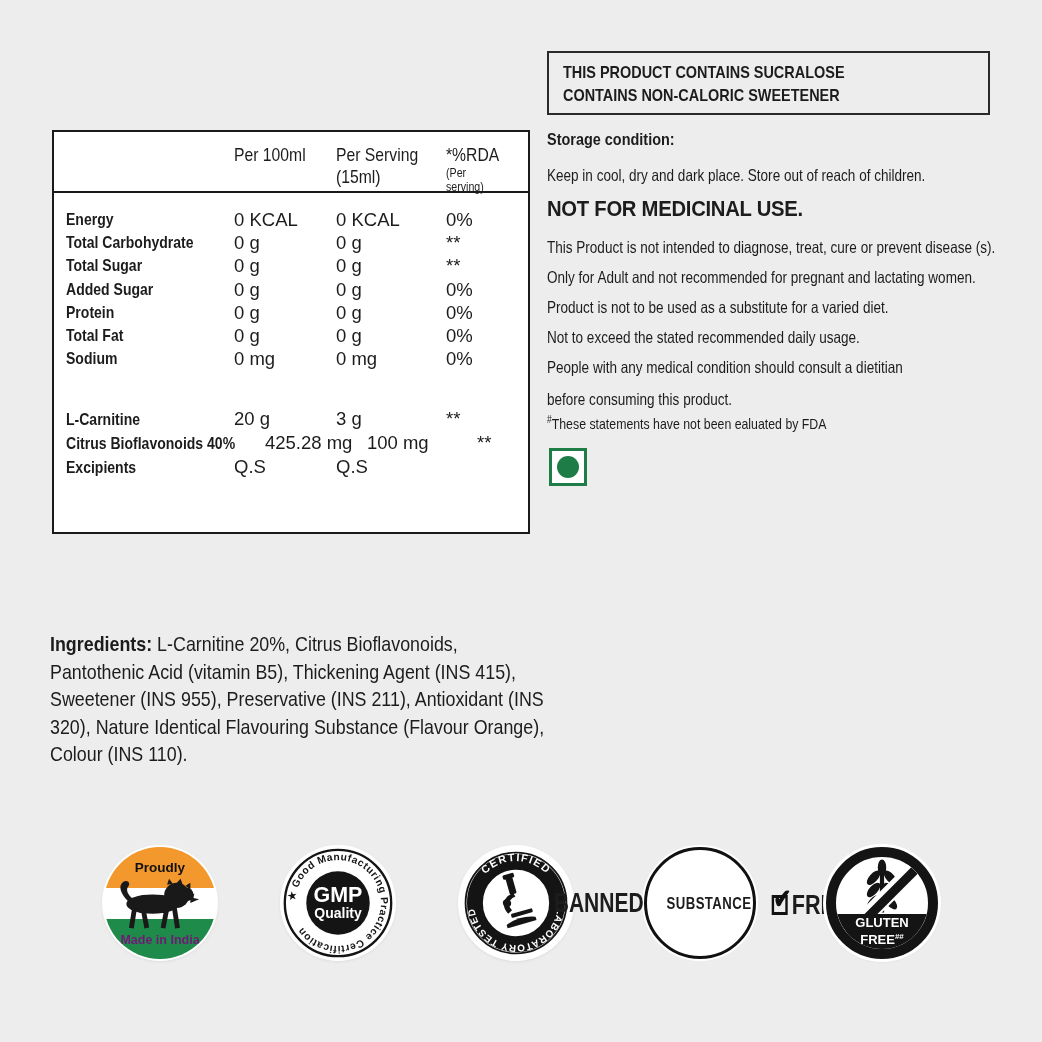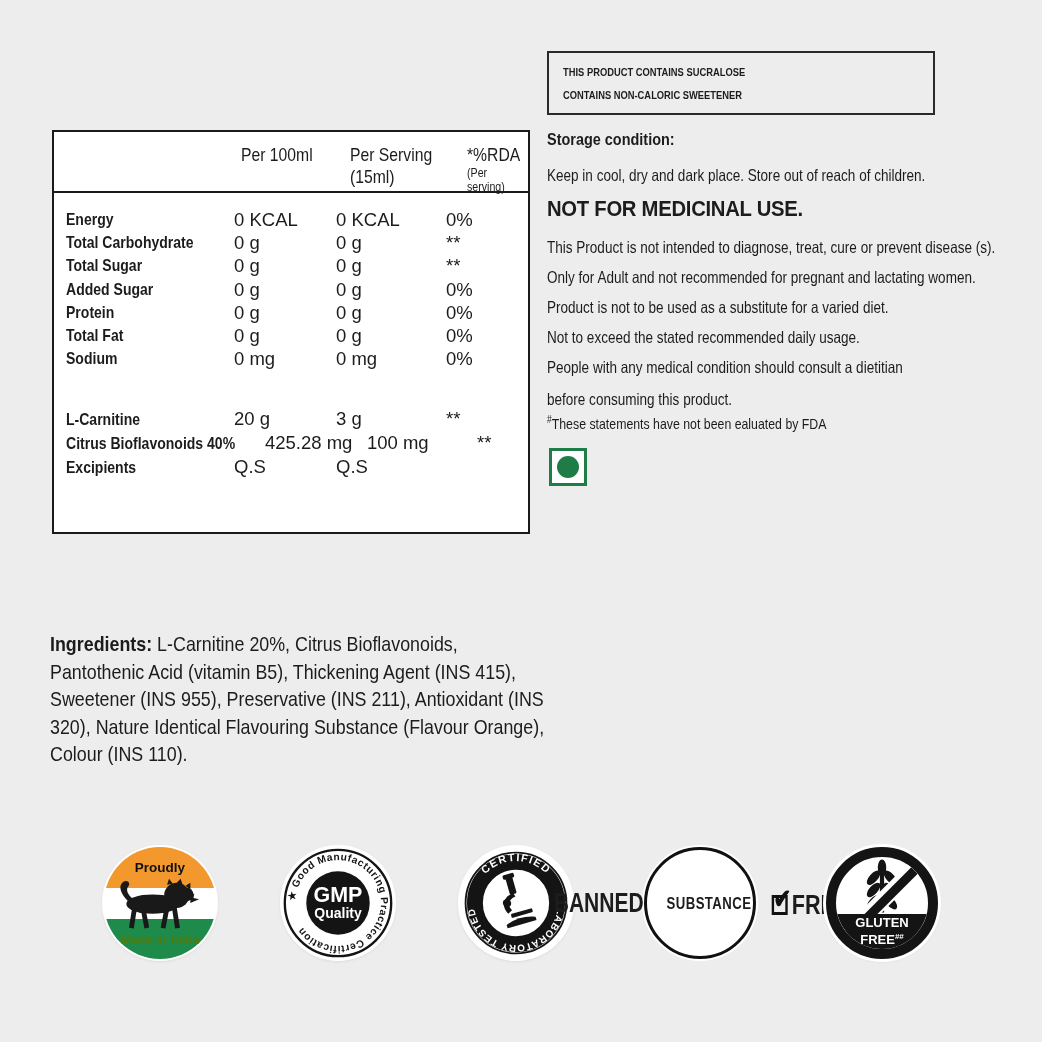--- a/index.html
+++ b/index.html
@@ -16,21 +16,21 @@
   .title-box{left:52px;top:44px;width:478px;height:82px;padding:9px 12px;}
   .title-row{white-space:nowrap;}
   .nf-title{font-weight:bold;font-size:23px;letter-spacing:-.5px;}
   .nf-approx{font-size:19px;margin-left:6px;}
   .nf-cat{font-size:12.5px;font-weight:bold;margin-left:10px;}
   .serving-row{margin-top:5px;font-size:18.5px;}
   .serving-row .gap{display:inline-block;width:12px;}
 
   
   .table-box{left:52px;top:130px;width:478px;height:404px;}
-  .thead{display:flex;padding:12px 12px 0;height:61px;box-sizing:border-box;border-bottom:2px solid #1a1a1a;font-size:18.5px;gap:7px;}
+  .thead{display:flex;padding:12px 12px 0;height:61px;box-sizing:border-box;border-bottom:2px solid #1a1a1a;font-size:18.5px;}
   .hc0{flex:0 0 168px;}
   .hc1{flex:0 0 102px;}
   .hc2{flex:0 0 110px;}
   .hc3{flex:1 1 auto;}
   .hsub{font-size:12.5px;}
   .tbody{padding:0 12px;}
   .trow{display:flex;line-height:23.2px;}
   .grp1{margin-top:15px;}
   .grp2{margin-top:37px;}
   .grp2 .trow{line-height:24px;}
@@ -40,39 +40,39 @@
   .tc3{flex:1 1 auto;font-size:18.5px;}
 
   
   .foot-box{left:52px;top:538px;width:478px;height:74px;padding:8px 12px;font-size:15.5px;line-height:19.5px;}
 
   
   .ingredients{position:absolute;left:50px;top:630px;width:585px;font-size:21px;line-height:27.5px;transform:scaleX(.85);transform-origin:0 0;margin:0;}
   .ingredients b{font-weight:bold;}
 
   
-  .sucralose-box{position:absolute;left:547px;top:51px;width:388px;height:64px;border:2px solid #2a2a2a;box-sizing:border-box;padding:8px 14px;font-weight:bold;font-size:11px;line-height:23px;}
+  .sucralose-box{position:absolute;left:547px;top:51px;width:443px;height:64px;border:2px solid #2a2a2a;box-sizing:border-box;padding:8px 14px;font-weight:bold;font-size:17px;line-height:23px;}
   .rp-head{position:absolute;left:547px;font-weight:bold;font-size:17px;}
   .rp-text{position:absolute;left:547px;font-size:16.5px;}
   .medicinal{position:absolute;left:547px;top:196px;font-weight:bold;font-size:22.5px;letter-spacing:-.3px;}
   .disclaimers{position:absolute;left:547px;top:238px;width:560px;}
   .disc-line{font-size:16.5px;margin-bottom:11px;transform:scaleX(.82);transform-origin:0 0;white-space:nowrap;}
   .fda-note{position:absolute;left:547px;top:414px;font-size:14.5px;transform:scaleX(.85);transform-origin:0 0;white-space:nowrap;}
   .fda-note sup{font-size:10px;}
   .veg-mark{position:absolute;left:549px;top:448px;width:38px;height:38px;background:#fff;border:3px solid #1e7d46;box-sizing:border-box;display:flex;align-items:center;justify-content:center;}
   .veg-dot{width:22px;height:22px;border-radius:50%;background:#1e7d46;}
 
   
   .badge{position:absolute;top:847px;width:112px;height:112px;border-radius:50%;}
   .b-india{left:104px;background:#fff;overflow:hidden;box-shadow:0 0 0 2px #fff,0 1px 4px rgba(0,0,0,.18);}
   .b-india .band-orange{position:absolute;left:0;top:0;width:100%;height:37%;background:#f2982d;}
   .b-india .band-green{position:absolute;left:0;bottom:0;width:100%;height:36%;background:#1f8b4b;}
   .b-india .lion{position:absolute;left:6%;top:24%;width:88%;height:52%;}
   .b-india .t-top{position:absolute;top:13px;width:100%;text-align:center;font-size:13.5px;font-weight:bold;color:#111;}
-  .b-india .t-bot{position:absolute;bottom:12px;width:100%;text-align:center;font-size:12.5px;font-weight:bold;color:#4d7c0f;}
+  .b-india .t-bot{position:absolute;bottom:12px;width:100%;text-align:center;font-size:12.5px;font-weight:bold;color:#701a75;}
 
   .b-gmp{left:282px;background:#fff;box-shadow:0 0 0 2px #fff,0 1px 4px rgba(0,0,0,.18);}
   .b-gmp svg{position:absolute;inset:0;width:112px;height:112px;}
 
   .b-lab{left:460px;background:#fff;box-shadow:0 0 0 2px #fff,0 1px 4px rgba(0,0,0,.18);}
   .b-lab svg{position:absolute;inset:0;width:112px;height:112px;}
 
   .b-banned{left:644px;background:#fff;border:3px solid #111;box-sizing:border-box;display:flex;flex-direction:row;align-items:center;justify-content:center;box-shadow:0 0 0 2px #fff;}
   .bn1{font-size:27px;font-weight:bold;transform:scaleX(.78);white-space:nowrap;line-height:26px;}
   .bn2{font-size:16.5px;font-weight:bold;transform:scaleX(.8);white-space:nowrap;line-height:17px;letter-spacing:.5px;}

